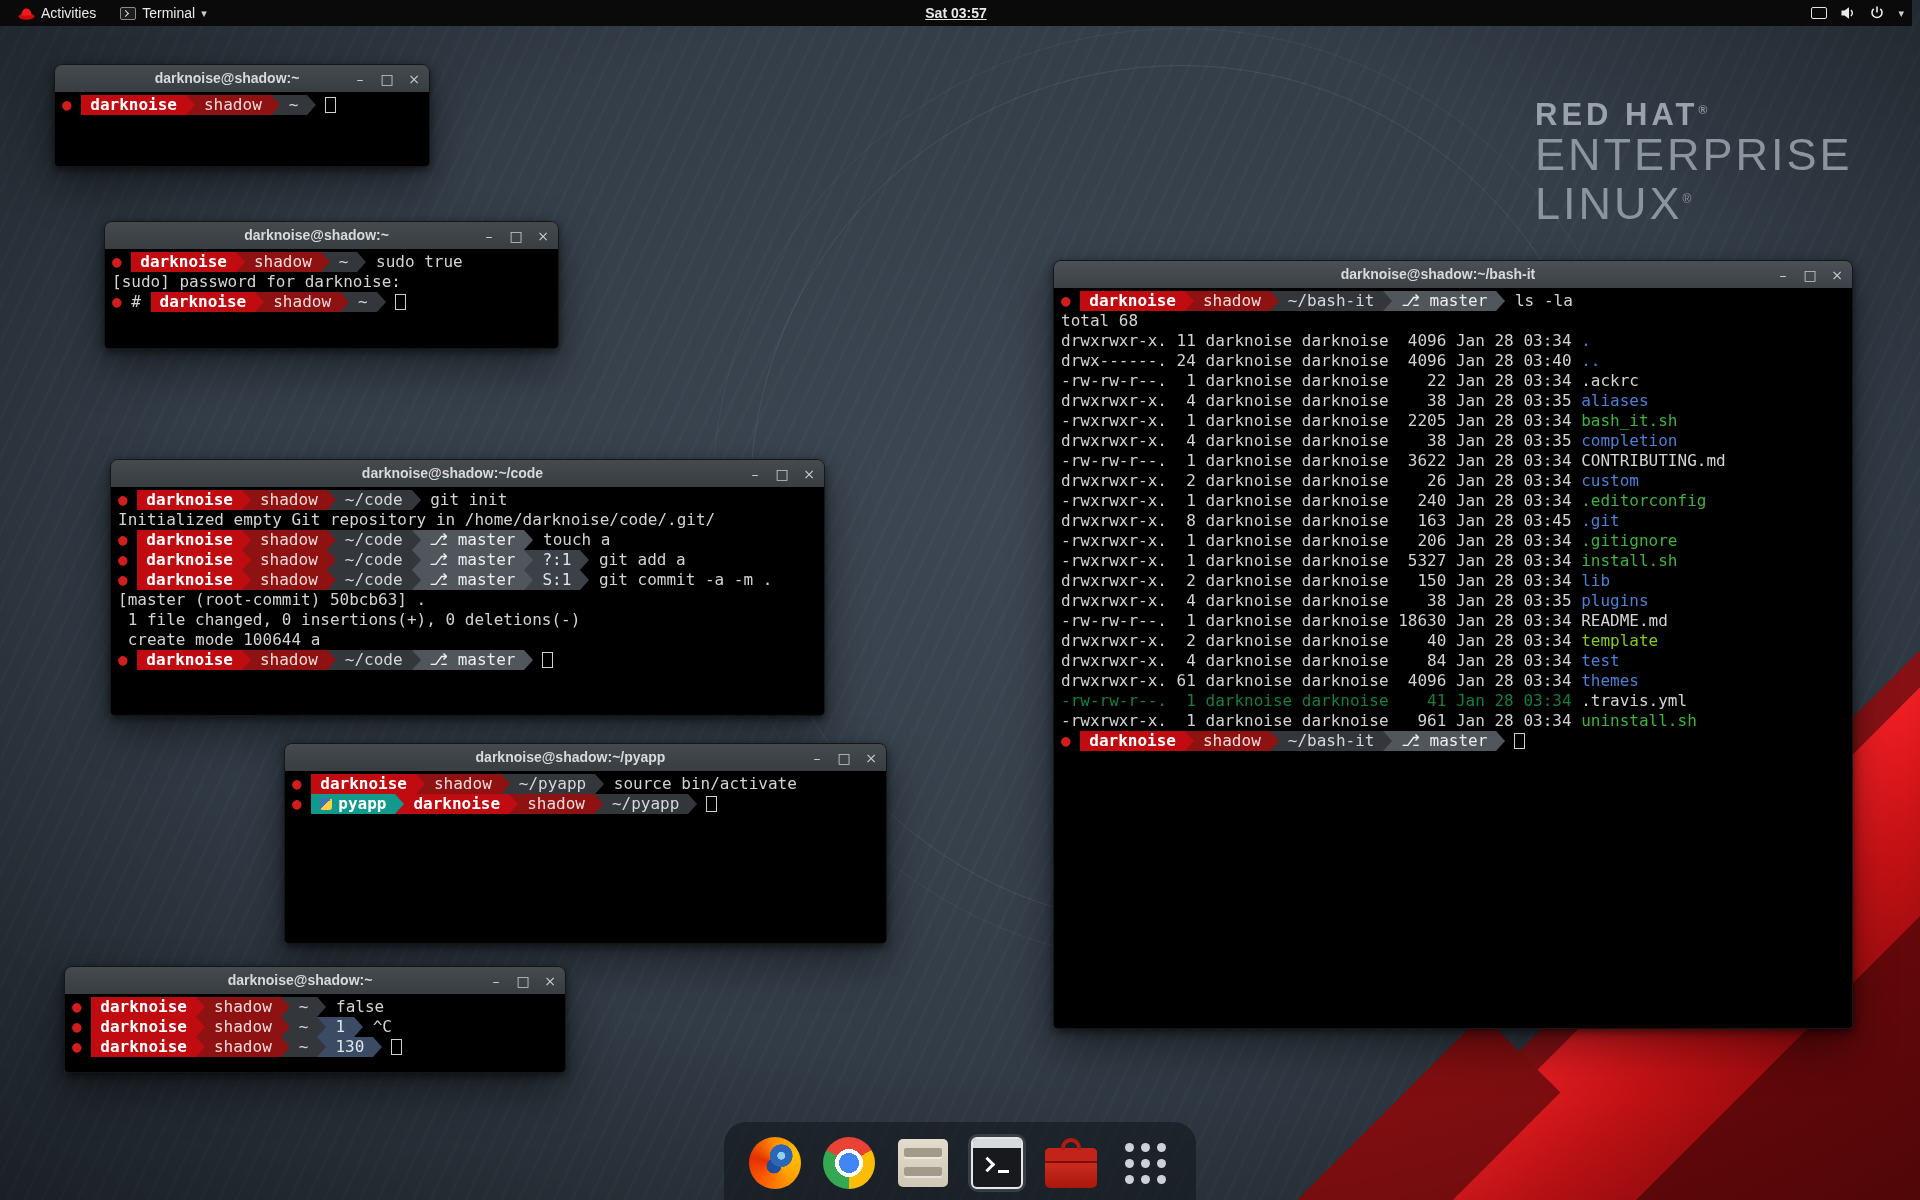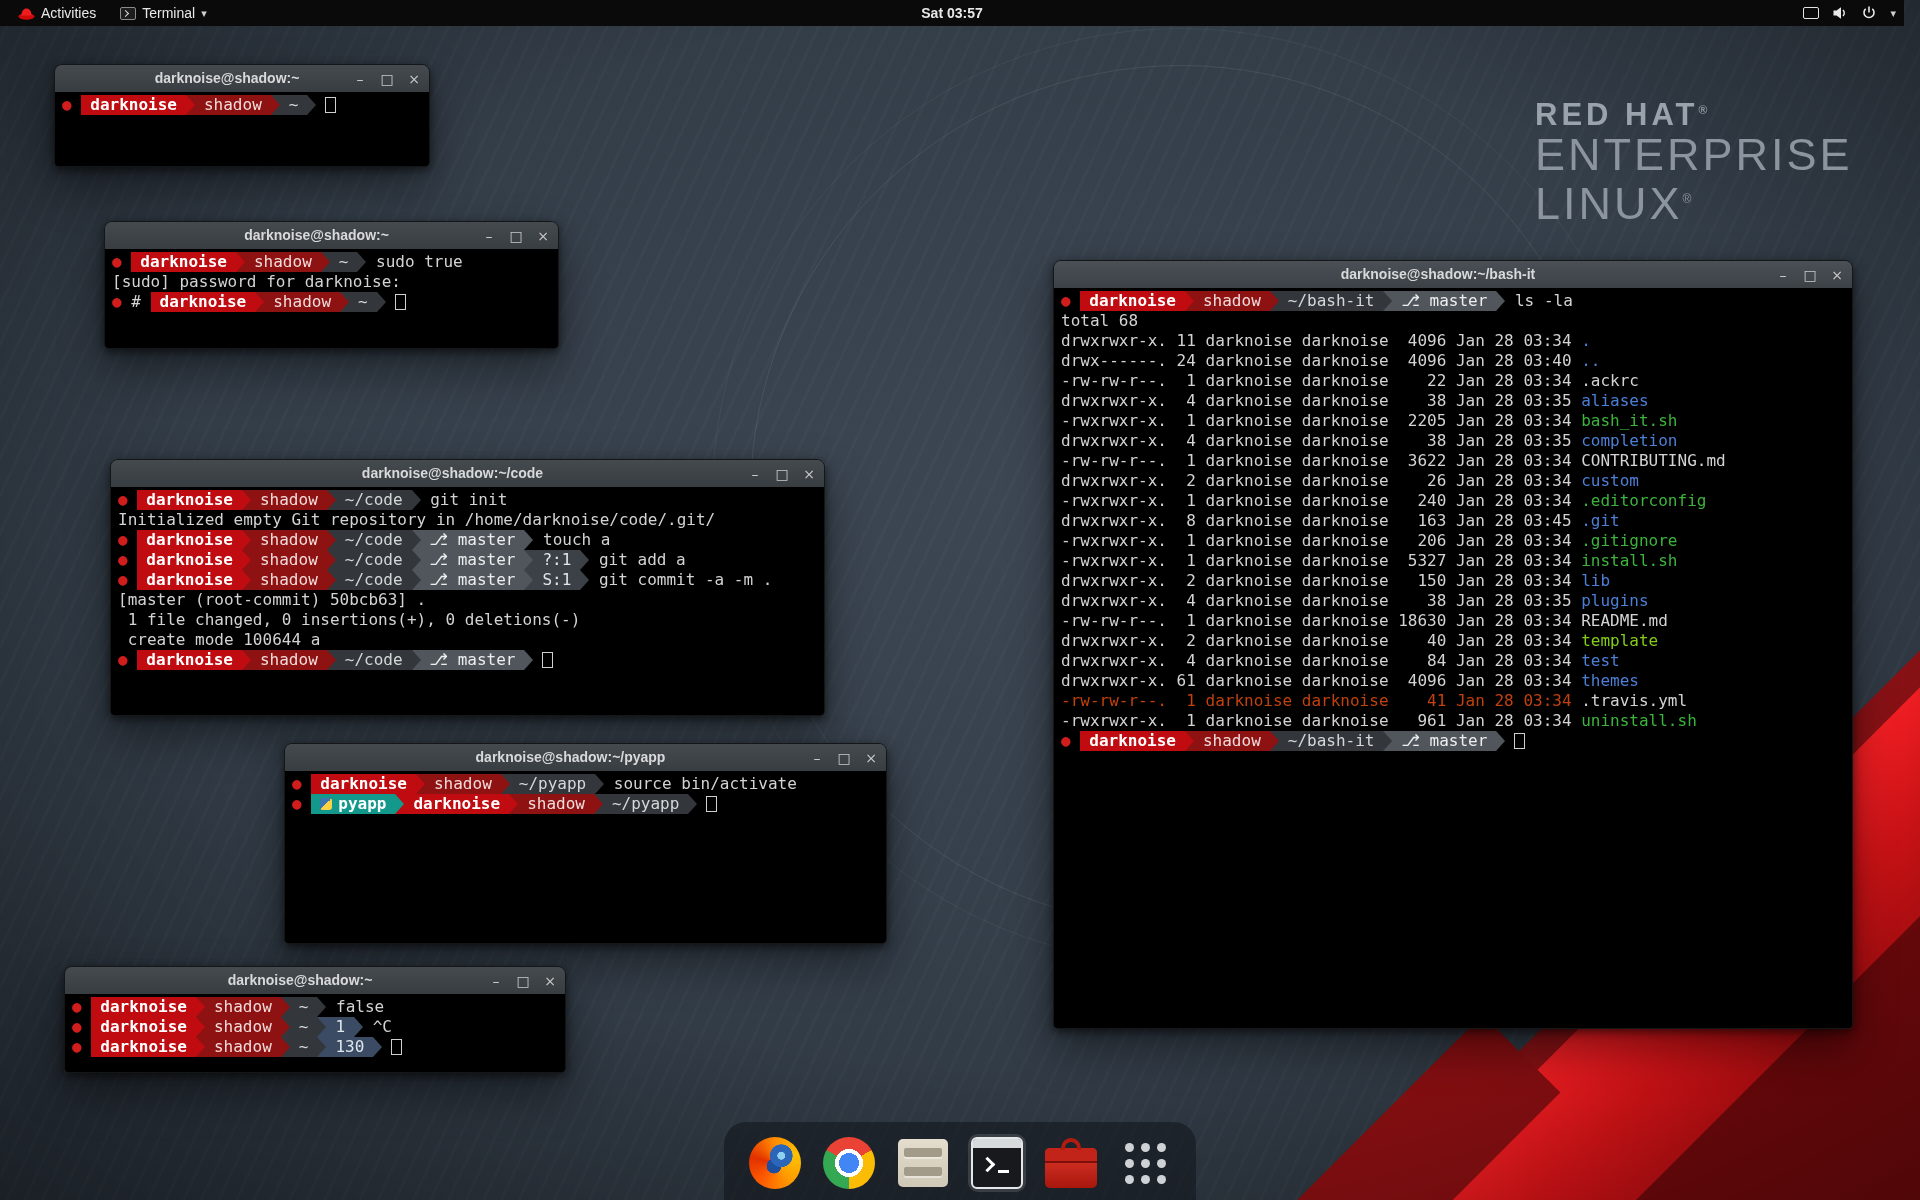--- a/index.html
+++ b/index.html
@@ -18,29 +18,29 @@
   .band-c{left:990px;top:1100px;width:1600px;height:260px;background:#76090c;}
   .band-d{left:1180px;top:1140px;width:400px;height:110px;background:#8c0f12;}
   .vignette{position:absolute;inset:0;z-index:2;pointer-events:none;
     background:radial-gradient(1500px 950px at 52% 45%, rgba(0,0,0,0) 55%, rgba(0,0,0,.38) 100%);}
   
   .branding{position:absolute;left:1535px;top:98px;z-index:3;line-height:1.08;}
   .brand-l1{font-size:31px;font-weight:bold;letter-spacing:4px;color:#9aa3ac;}
   .brand-l2,.brand-l3{font-size:45px;font-weight:normal;letter-spacing:3px;color:#8c959e;}
   .reg{font-size:12px;vertical-align:super;color:#8c959e;}
   
-  .topbar{position:absolute;left:0;top:0;right:16px;height:26px;background:#0a0a0a;z-index:100;
+  .topbar{position:absolute;left:0;top:0;right:8px;height:26px;background:#0a0a0a;z-index:100;
           display:flex;align-items:center;color:#e8e8e8;font-size:14px;}
   .tb-left{display:flex;align-items:center;gap:8px;padding-left:10px;}
   .tb-item{display:flex;align-items:center;gap:6px;padding:0 8px;height:26px;cursor:default;}
   .appmenu-glyph{display:inline-block;width:14px;height:11px;background:#1d1d1d;border:1px solid #8a8a8a;border-radius:2px;position:relative;}
   .appmenu-glyph::after{content:"";position:absolute;left:2px;top:3px;width:4px;height:4px;
       border-right:1.5px solid #ddd;border-bottom:1.5px solid #ddd;transform:rotate(-45deg);}
   .chev{font-size:11px;color:#cfcfcf;}
-  .tb-clock{position:absolute;left:50%;transform:translateX(-50%);font-weight:bold;}
+  .tb-clock{position:absolute;left:50%;transform:translateX(-50%);font-weight:bold;text-decoration:underline;}
   .tb-right{position:absolute;right:8px;top:0;height:26px;display:flex;align-items:center;gap:13px;}
   .screen-glyph{display:inline-block;width:14px;height:10px;border:1.6px solid #e3e3e3;border-radius:2px;}
   
   .window{position:absolute;z-index:10;border-radius:8px 8px 4px 4px;overflow:hidden;
           border:1px solid #141618;box-shadow:0 3px 10px rgba(0,0,0,.55), 0 20px 44px rgba(0,0,0,.42);}
   .w1{left:54px;top:64px;width:374px;height:101px;}
   .w2{left:104px;top:221px;width:453px;height:126px;}
   .w3{left:110px;top:459px;width:713px;height:255px;}
   .w4{left:284px;top:743px;width:601px;height:199px;}
   .w5{left:64px;top:966px;width:500px;height:105px;}
@@ -247,21 +247,21 @@
       <div class="tline"><span style="color: rgb(211, 211, 211); margin-top: 16px;">-rwxrwxr-x.  1 darknoise darknoise   240 Jan 28 03:34 </span><span style="color: rgb(60, 180, 60);">.editorconfig</span></div>
       <div class="tline"><span style="color: rgb(211, 211, 211);">drwxrwxr-x.  8 darknoise darknoise   163 Jan 28 03:45 </span><span style="color: rgb(77, 127, 214);">.git</span></div>
       <div class="tline"><span style="color: rgb(211, 211, 211);">-rwxrwxr-x.  1 darknoise darknoise   206 Jan 28 03:34 </span><span style="color: rgb(60, 180, 60);">.gitignore</span></div>
       <div class="tline"><span style="color: rgb(211, 211, 211);">-rwxrwxr-x.  1 darknoise darknoise  5327 Jan 28 03:34 </span><span style="color: rgb(60, 180, 60);">install.sh</span></div>
       <div class="tline"><span style="color: rgb(211, 211, 211);">drwxrwxr-x.  2 darknoise darknoise   150 Jan 28 03:34 </span><span style="color: rgb(77, 127, 214);">lib</span></div>
       <div class="tline"><span style="color: rgb(211, 211, 211);">drwxrwxr-x.  4 darknoise darknoise    38 Jan 28 03:35 </span><span style="color: rgb(77, 127, 214);">plugins</span></div>
       <div class="tline"><span style="color: rgb(211, 211, 211);">-rw-rw-r--.  1 darknoise darknoise 18630 Jan 28 03:34 </span><span style="color: rgb(211, 211, 211);">README.md</span></div>
       <div class="tline"><span style="color: rgb(211, 211, 211);">drwxrwxr-x.  2 darknoise darknoise    40 Jan 28 03:34 </span><span style="color: #84cc16;">template</span></div>
       <div class="tline"><span style="color: rgb(211, 211, 211);">drwxrwxr-x.  4 darknoise darknoise    84 Jan 28 03:34 </span><span style="color: rgb(77, 127, 214);">test</span></div>
       <div class="tline"><span style="color: rgb(211, 211, 211);">drwxrwxr-x. 61 darknoise darknoise  4096 Jan 28 03:34 </span><span style="color: rgb(77, 127, 214);">themes</span></div>
-      <div class="tline"><span style="color: #c2410c;">-rw-rw-r--.  1 darknoise darknoise    41 Jan 28 03:34 </span><span style="color: rgb(211, 211, 211);">.travis.yml</span></div>
+      <div class="tline"><span style="color: #15803d;">-rw-rw-r--.  1 darknoise darknoise    41 Jan 28 03:34 </span><span style="color: rgb(211, 211, 211);">.travis.yml</span></div>
       <div class="tline"><span style="color: rgb(211, 211, 211);">-rwxrwxr-x.  1 darknoise darknoise   961 Jan 28 03:34 </span><span style="color: rgb(60, 180, 60);">uninstall.sh</span></div>
       <div class="tline"><span style="color: rgb(210, 29, 29);">● </span><span class="seg" style="background: rgb(192, 11, 16); color: rgb(255, 255, 255); font-weight: bold;">darknoise</span><span class="parrow" style="border-left-color: rgb(192, 11, 16); background: rgb(142, 18, 18);"></span><span class="seg" style="background: rgb(142, 18, 18); color: rgb(242, 220, 220);">shadow</span><span class="parrow" style="border-left-color: rgb(142, 18, 18); background: rgb(51, 55, 60);"></span><span class="seg" style="background: rgb(51, 55, 60); color: rgb(213, 216, 218);">~/bash-it</span><span class="parrow" style="border-left-color: rgb(51, 55, 60); background: rgb(80, 86, 92);"></span><span class="seg" style="background: rgb(80, 86, 92); color: rgb(236, 238, 239);">⎇ master</span><span class="parrow" style="border-left-color: rgb(80, 86, 92); background: transparent;"></span><span class="cursor"></span></div>
     </div>
 </div>
 
 <div class="dock">
   <div class="dock-item">
     <div class="icon-firefox"></div>
   </div>
   <div class="dock-item">

